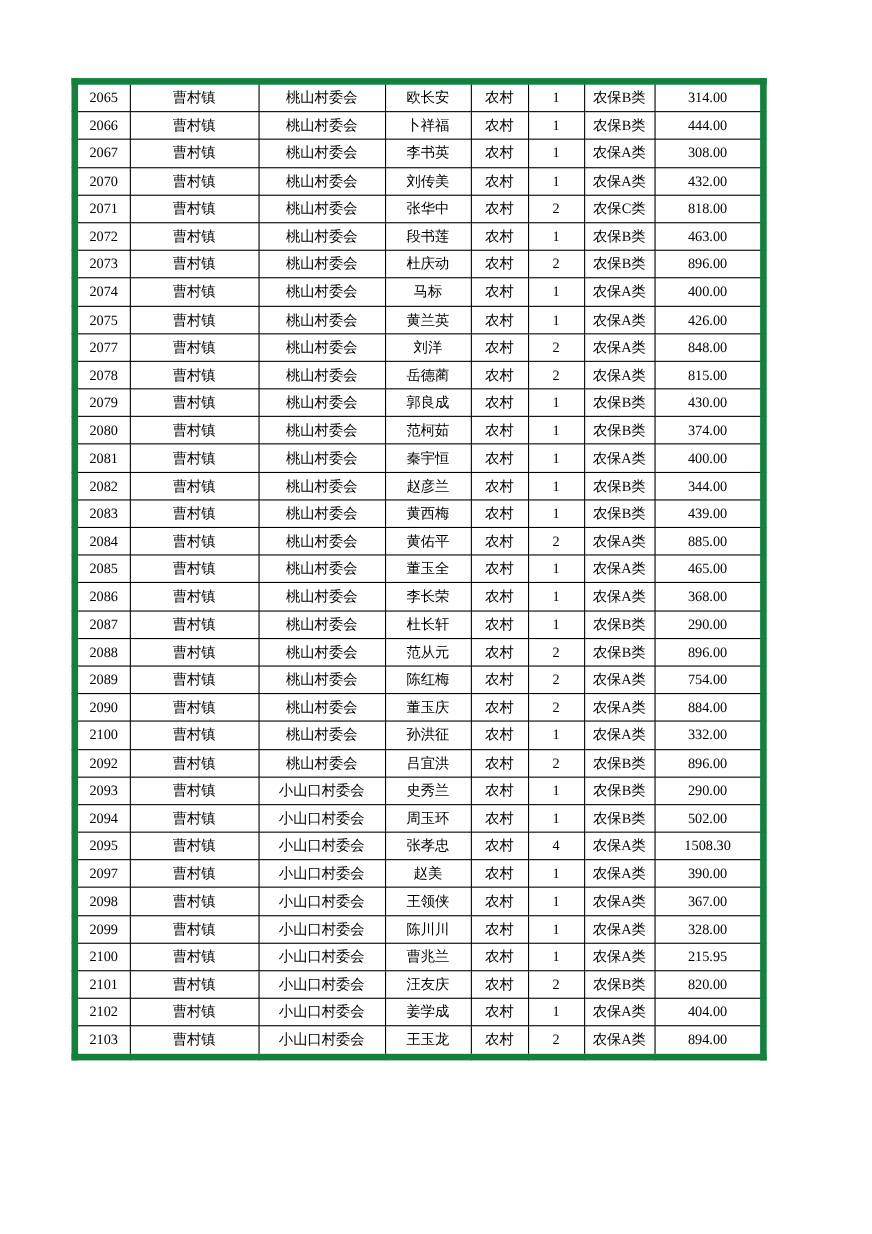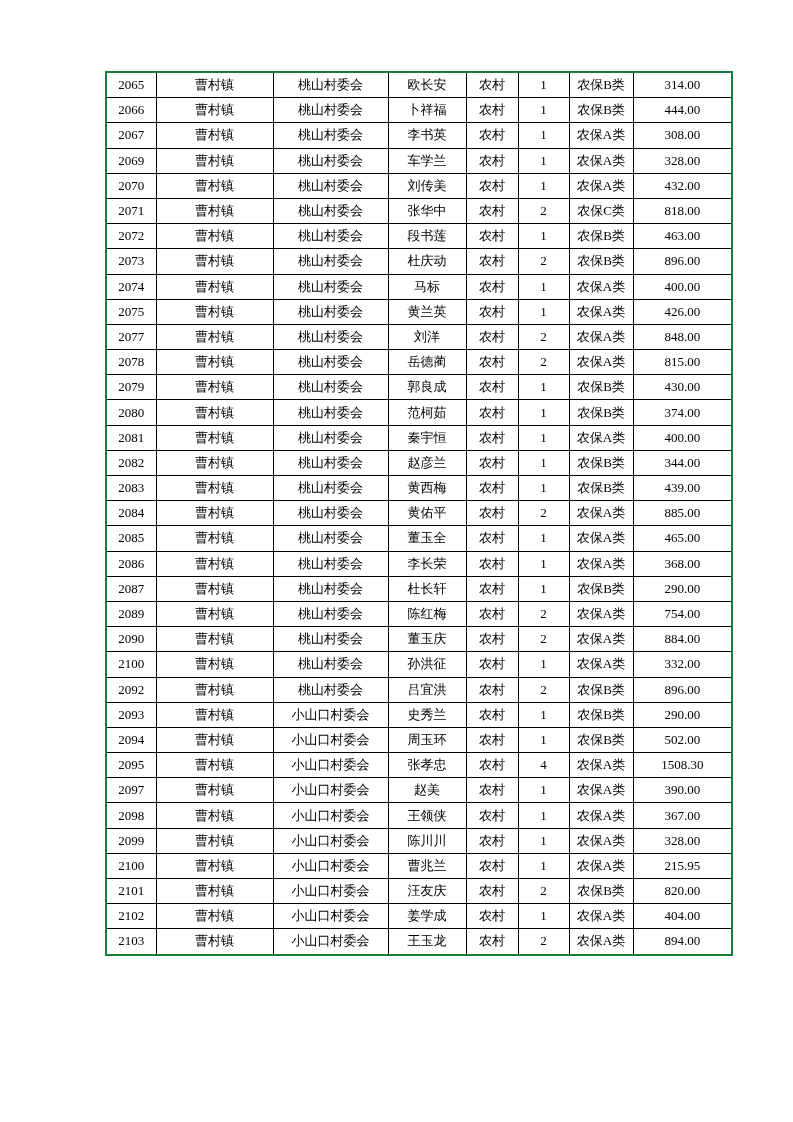--- a/index.html
+++ b/index.html
@@ -21,22 +21,21 @@
     height: 1122px;
     background: #ffffff;
     overflow: hidden;
   }
   table.sheet {
     position: absolute;
     left: 65px;
     top: 71px;
     border-collapse: collapse;
     table-layout: fixed;
-    border: 2px solid #15803d;
-    margin-left: 40px;
+    border: 6px solid #15803d;
   }
   table.sheet td {
     border: 1px solid #000000;
     text-align: center;
     vertical-align: middle;
     font-size: 13px;
     line-height: 24px;
     height: 24.2px;
     padding: 0;
     overflow: hidden;
@@ -83,30 +82,20 @@
           <td>2067</td>
           <td>曹村镇</td>
           <td>桃山村委会</td>
           <td>李书英</td>
           <td>农村</td>
           <td>1</td>
           <td>农保A类</td>
           <td>308.00</td>
         </tr>
         <tr>
-          <td>2069</td>
-          <td>曹村镇</td>
-          <td>桃山村委会</td>
-          <td>车学兰</td>
-          <td>农村</td>
-          <td>1</td>
-          <td>农保A类</td>
-          <td>328.00</td>
-        </tr>
-        <tr>
           <td>2070</td>
           <td>曹村镇</td>
           <td>桃山村委会</td>
           <td>刘传美</td>
           <td>农村</td>
           <td>1</td>
           <td>农保A类</td>
           <td>432.00</td>
         </tr>
         <tr>
@@ -261,20 +250,30 @@
         </tr>
         <tr>
           <td>2087</td>
           <td>曹村镇</td>
           <td>桃山村委会</td>
           <td>杜长轩</td>
           <td>农村</td>
           <td>1</td>
           <td>农保B类</td>
           <td>290.00</td>
+        </tr>
+        <tr>
+          <td>2088</td>
+          <td>曹村镇</td>
+          <td>桃山村委会</td>
+          <td>范从元</td>
+          <td>农村</td>
+          <td>2</td>
+          <td>农保B类</td>
+          <td>896.00</td>
         </tr>
         <tr>
           <td>2089</td>
           <td>曹村镇</td>
           <td>桃山村委会</td>
           <td>陈红梅</td>
           <td>农村</td>
           <td>2</td>
           <td>农保A类</td>
           <td>754.00</td>

